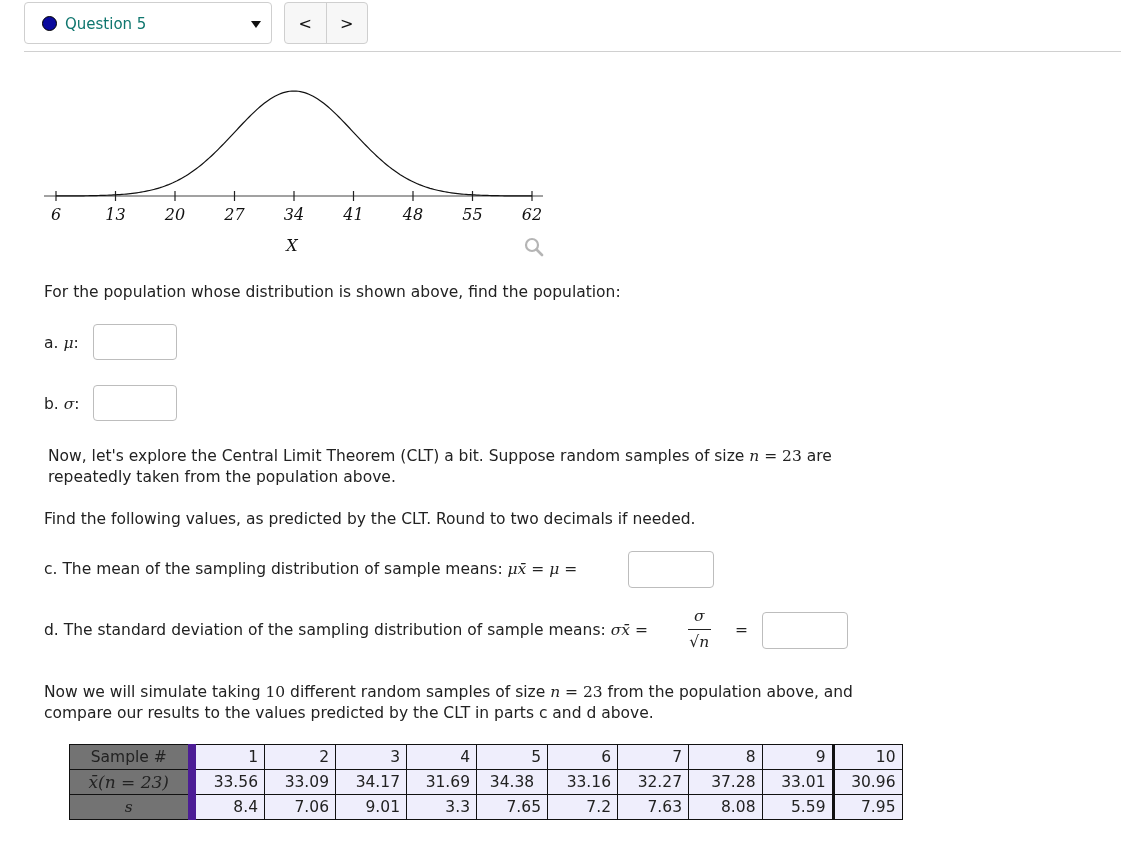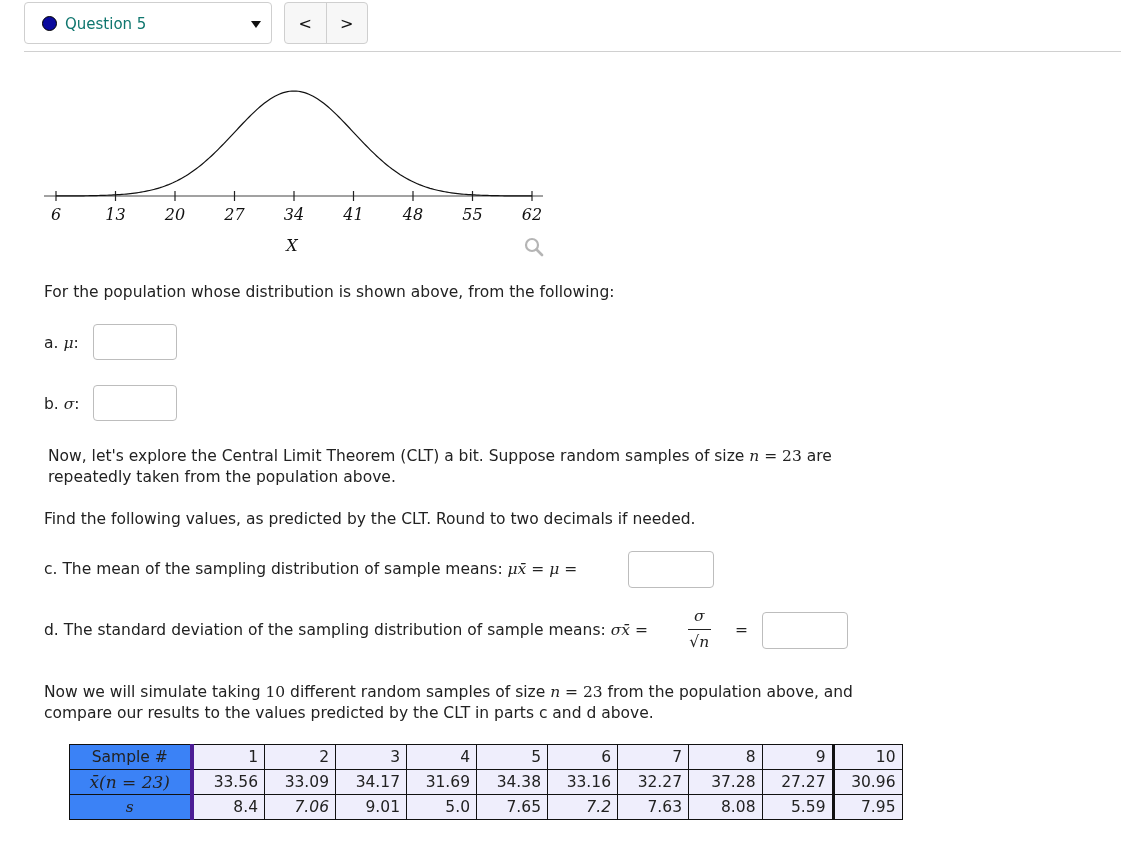--- a/index.html
+++ b/index.html
@@ -20,21 +20,21 @@
   .tick-label { font-family:"DejaVu Serif", serif; font-style:italic; font-size:16px; fill:#111; }
   .zoom-icon { left:523px; top:236px; width:22px; height:22px; }
   
   .para { font-size:15.5px; color:#222; line-height:21px; }
   .math { font-family:"DejaVu Serif", serif; font-style:italic; }
   .mathn { font-family:"DejaVu Serif", serif; }
   .inbox { height:36px; width:84px; border:1px solid #bdbdbd; border-radius:4px; background:#fff; box-sizing:border-box; }
   
   table.samples { position:absolute; left:69px; top:744px; border-collapse:collapse; font-size:15.5px; }
   table.samples td { border:1px solid #111; height:25px; padding:0 6px; text-align:right; background:#efeefc; box-sizing:border-box; }
-  table.samples td.hdr { background:#3b82f6; text-align:center; border-right:4px solid #4c1d95; width:122px; }
+  table.samples td.hdr { background:#737373; text-align:center; border-right:8px solid #4c1d95; width:122px; }
   table.samples td.sep { border-right:3px solid #111; }
   .frac { display:inline-block; vertical-align:middle; text-align:center; }
   .frac .num { display:block; border-bottom:1px solid #222; padding:0 6px 2px; }
   .frac .den { display:block; padding-top:2px; }
 </style>
 </head>
 <body>
 
 <div class="abs qselect">
   <span class="dot"></span>
@@ -72,21 +72,21 @@
       <text x="442.5" y="140" text-anchor="middle" class="tick-label">55</text>
       <text x="502" y="140" text-anchor="middle" class="tick-label">62</text>
     </g>
   <text id="xlabel" class="tick-label" x="262" y="171" text-anchor="middle">X</text>
 </svg>
 <svg class="abs zoom-icon" viewBox="0 0 22 22">
   <circle cx="9" cy="9" r="6" fill="none" stroke="#b5b5b5" stroke-width="2.2"></circle>
   <line x1="13.5" y1="13.5" x2="19" y2="19" stroke="#b5b5b5" stroke-width="2.6" stroke-linecap="round"></line>
 </svg>
 
-<div class="abs para" style="left:44px; top:282px;">For the population whose distribution is shown above, from the following:</div>
+<div class="abs para" style="left:44px; top:282px;">For the population whose distribution is shown above, find the population:</div>
 
 <div class="abs para" style="left:44px; top:333px;">
   <span>a.</span>
   <span class="math">μ</span><span>:</span>
 </div>
 <input class="abs inbox" style="left: 93px; top: 324px; width: 84px; height: 36px;" type="text" value="">
 
 <div class="abs para" style="left:44px; top:394px;">
   <span>b.</span>
   <span class="math">σ</span><span>:</span>
@@ -136,34 +136,34 @@
         <td style="width: 71px;">8</td>
         <td class="sep" style="width: 71px;">9</td>
         <td style="width: 69px;">10</td>
       </tr>
   <tr id="row-mean">
     <td class="hdr mathn" style="font-size:17px;"><span class="math">x̄(n = 23)</span></td>
   <td style="width: 73px;">33.56</td>
         <td style="width: 71px;">33.09</td>
         <td style="width: 71px;">34.17</td>
         <td style="width: 70px;">31.69</td>
-        <td style="width: 71px;">34.38</td>
+        <td style="width: 71px; text-align: center;">34.38</td>
         <td style="width: 70px;">33.16</td>
         <td style="width: 71px;">32.27</td>
         <td style="width: 71px;">37.28</td>
-        <td class="sep" style="width: 71px;">27.27</td>
+        <td class="sep" style="width: 71px;">33.01</td>
         <td style="width: 69px; margin-left: 24px;">30.96</td>
       </tr>
   <tr id="row-sd">
     <td class="hdr math">s</td>
   <td style="width: 73px;">8.4</td>
-        <td style="width: 71px; font-style: italic;">7.06</td>
+        <td style="width: 71px;">7.06</td>
         <td style="width: 71px;">9.01</td>
-        <td style="width: 70px;">5.0</td>
+        <td style="width: 70px;">3.3</td>
         <td style="width: 71px;">7.65</td>
-        <td style="width: 70px; font-style: italic;">7.2</td>
+        <td style="width: 70px;">7.2</td>
         <td style="width: 71px;">7.63</td>
         <td style="width: 71px; padding-left: 32px;">8.08</td>
         <td class="sep" style="width: 71px;">5.59</td>
         <td style="width: 69px;">7.95</td>
       </tr>
 </tbody>
   </table>
 
 </body></html>

